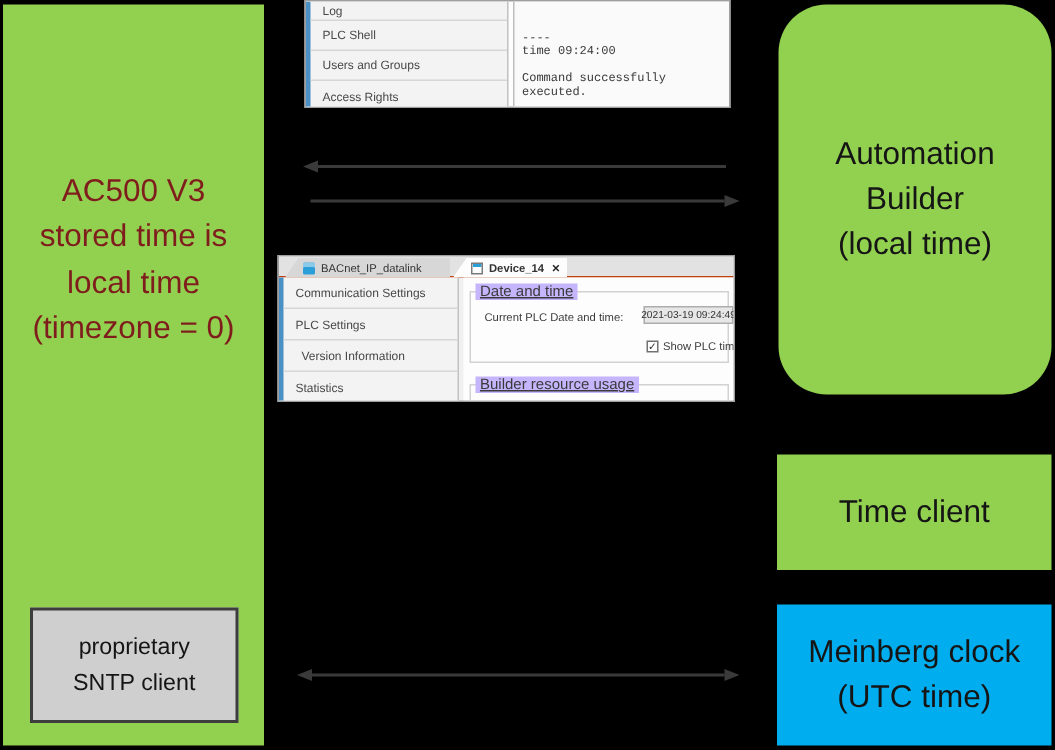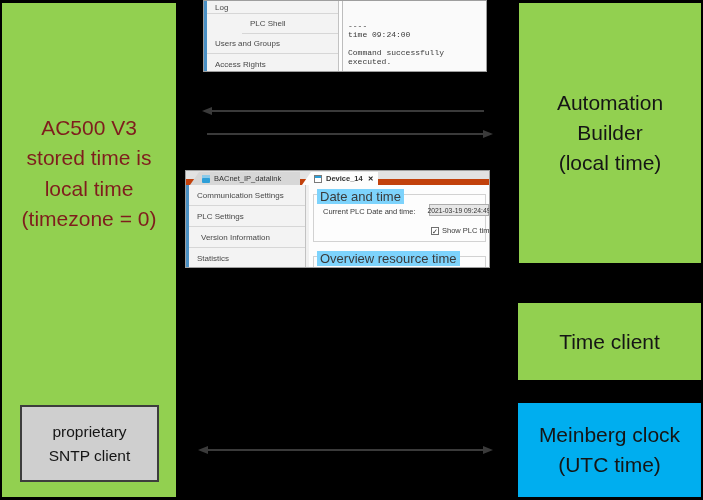--- a/index.html
+++ b/index.html
@@ -17,21 +17,21 @@
     text-align:center; color:#151515; font-size:21px; line-height:1.42;
   }
   #left-panel { left:2px; top:3px; width:174px; height:494px; }
   #left-title { position:absolute; left:0; right:0; top:110px; text-align:center;
     color:#7f1d1d; font-size:21px; line-height:1.45; }
   #sntp-box {
     position:absolute; left:18px; top:402px; width:139px; height:77px;
     border:2px solid #3d3d3d; display:flex; align-items:center; justify-content:center;
     text-align:center; font-size:15.5px; line-height:1.5; color:#151515;
   }
-  #automation-box { left:519px; top:3px;  width:182px; height:260px; }
+  #automation-box { left:519px; top:3px;  width:182px; height:260px;border-radius:32px; }
   #timeclient-box { left:518px; top:303px; width:183px; height:77px; }
   #meinberg-box   { left:518px; top:403px; width:183px; height:94px; }
 
   
   .arrow-line { position:absolute; height:2px; }
   .arrow-head { position:absolute; width:0; height:0;
     border-top:4px solid transparent; border-bottom:4px solid transparent; }
 
   
   .inset { position:absolute; background:#fdfdfd; border:1px solid #9e9e9e; overflow:hidden; }
@@ -46,39 +46,39 @@
   #plc-sidebar { left:0; top:0; width:135px; height:82px; }
   #plc-output { position:absolute; left:138px; top:0; right:0; bottom:0;
     background:#fafafa; border-left:1px solid #bdbdbd;
     font-family:"Liberation Mono","DejaVu Sans Mono",monospace;
     font-size:8px; color:#3a3a3a; padding:20px 0 0 5px; }
   .shell-line { min-height:9px; line-height:9px; }
 
   
   #dev-inset { left:185px; top:170px; width:305px; height:98px; background:#f0f0f0; }
   #dev-tabbar { position:absolute; left:0; top:0; right:0; height:14px;
-    background:#e2e2e2; border-bottom:6px solid #c2410c; }
+    background:#e2e2e2; border-bottom:1px solid #c2410c; }
   .tab { position:absolute; top:1px; height:13px; display:flex; align-items:center;
     font-size:7.5px; color:#333; padding:0 6px 0 12px;
     clip-path:polygon(9px 0, 100% 0, 100% 100%, 0 100%); }
   #tab-bacnet { left:4px;  width:110px; background:#d7d7d7; }
   #tab-device { left:116px; width:76px; background:#fdfdfd; font-weight:bold; }
   .tab-icon { width:8px; height:8px; margin-right:4px; flex:none; }
   #bacnet-icon { background:#2d9fd8; border-radius:1px;
     box-shadow:inset 0 3px 0 rgba(255,255,255,.45); }
   #device-icon { background:#fff; border:1px solid #7a7a7a;
     box-shadow:inset 0 2px 0 #2d9fd8; }
   #tab-close { margin-left:5px; font-size:7px; font-weight:bold; color:#222; }
 
   #dev-sidebar { left:0; top:14px; width:120px; height:84px; }
   #dev-content { position:absolute; left:123px; top:14px; right:0; bottom:0;
     background:#fdfdfd; }
   .groupbox { position:absolute; border:1px solid #d2d2d2; }
-  .grouplabel { position:absolute; font-size:13px; color:#3a3a3a;
-    background:#7dd3fc; padding:0 3px; white-space:nowrap; }
+  .grouplabel { position:absolute; font-size:10px; color:#3a3a3a;
+    background:#c4b5fd; padding:0 3px; white-space:nowrap;text-decoration:underline; }
   #dt-label { position:absolute; left:14px; top:22px; font-size:7.5px; color:#3a3a3a; }
   #dt-field { position:absolute; left:120px; top:19px; width:60px; height:12px;
     background:#e7e7e7; border:1px solid #adadad; font-size:6.8px; color:#333;
     display:flex; align-items:center; justify-content:center; white-space:nowrap; }
   #utc-row { position:absolute; left:122px; top:41px; display:flex; align-items:center; }
   #utc-check { width:8px; height:8px; border:1px solid #717171; background:#fff;
     font-size:7px; line-height:7px; text-align:center; color:#2b2b2b; margin-right:3px; }
   #utc-label { font-size:7.5px; color:#3a3a3a; white-space:nowrap; }
 </style>
 </head>
@@ -108,21 +108,21 @@
   <div class="arrow-line" style="left: 207px; top: 133px; width: 276px; background-color: rgb(58, 58, 58);"></div>
   <div class="arrow-head" style="left:483px; top:130px; border-left:10px solid #3A3A3A;"></div>
 
   <div class="arrow-line" style="left: 207px; top: 449px; width: 276px; background-color: rgb(58, 58, 58);"></div>
   <div class="arrow-head" style="left:198px; top:446px; border-right:10px solid #3A3A3A;"></div>
   <div class="arrow-head" style="left:483px; top:446px; border-left:10px solid #3A3A3A;"></div>
 
   <div id="plc-inset" class="inset">
     <div id="plc-sidebar" class="inset-sidebar">
       <div class="side-row" style="height:13px;">Log</div>
-      <div class="side-row" style="height:20px;margin-left:35px;">PLC Shell</div>
+      <div class="side-row" style="height:20px;">PLC Shell</div>
       <div class="side-row" style="height:20px;">Users and Groups</div>
       <div class="side-row" style="height:20px;">Access Rights</div>
     </div>
     <div id="plc-output">
       <div class="shell-line">----</div>
       <div class="shell-line">time 09:24:00</div>
       <div class="shell-line"></div>
       <div class="shell-line">Command successfully executed.</div>
     </div>
   </div>
@@ -153,17 +153,17 @@
 
       <div id="dt-label">Current PLC Date and time:</div>
       <div id="dt-field">2021-03-19 09:24:49</div>
 
       <div id="utc-row">
         <span id="utc-check">✓</span>
         <span id="utc-label">Show PLC time in UTC</span>
       </div>
 
       <div class="groupbox" style="left:4px; top:71px; width:173px; height:26px;"></div>
-      <div class="grouplabel" style="left:8px; top:66px;">Overview resource time</div>
+      <div class="grouplabel" style="left:8px; top:66px;">Builder resource usage</div>
     </div>
   </div>
 
 </div>
 
 </body></html>

